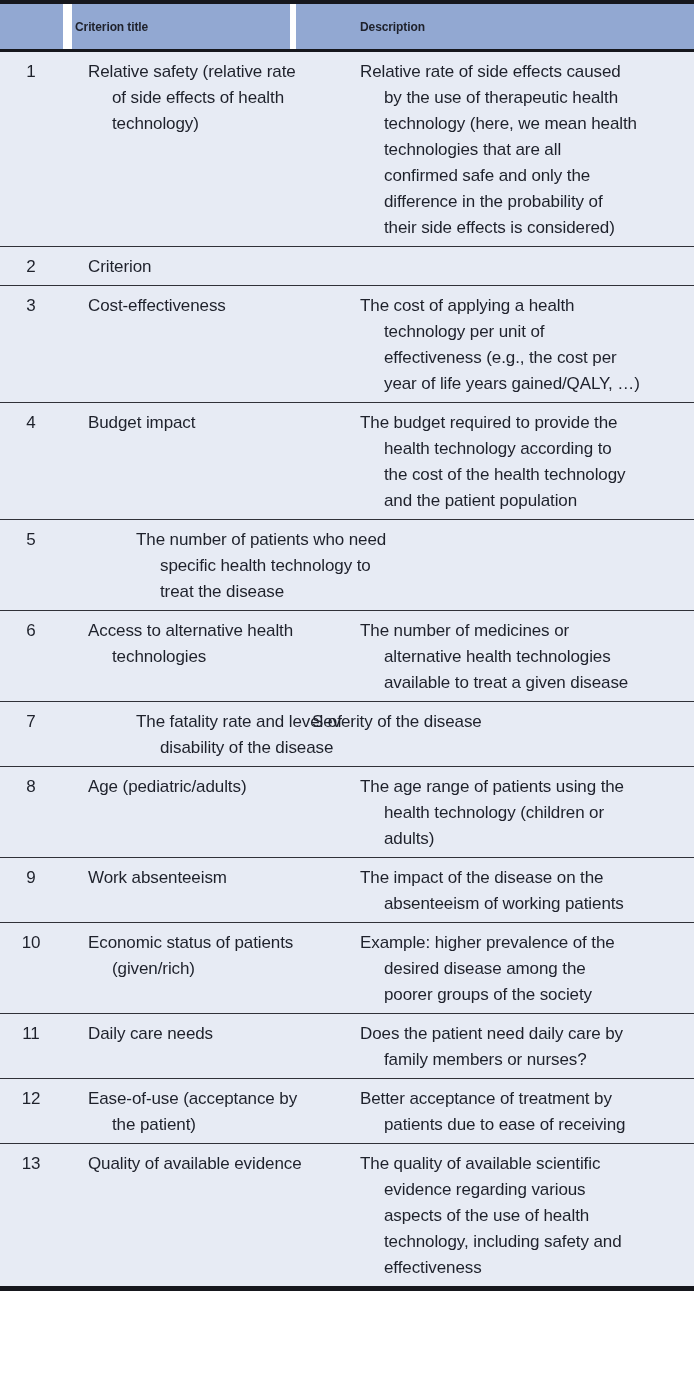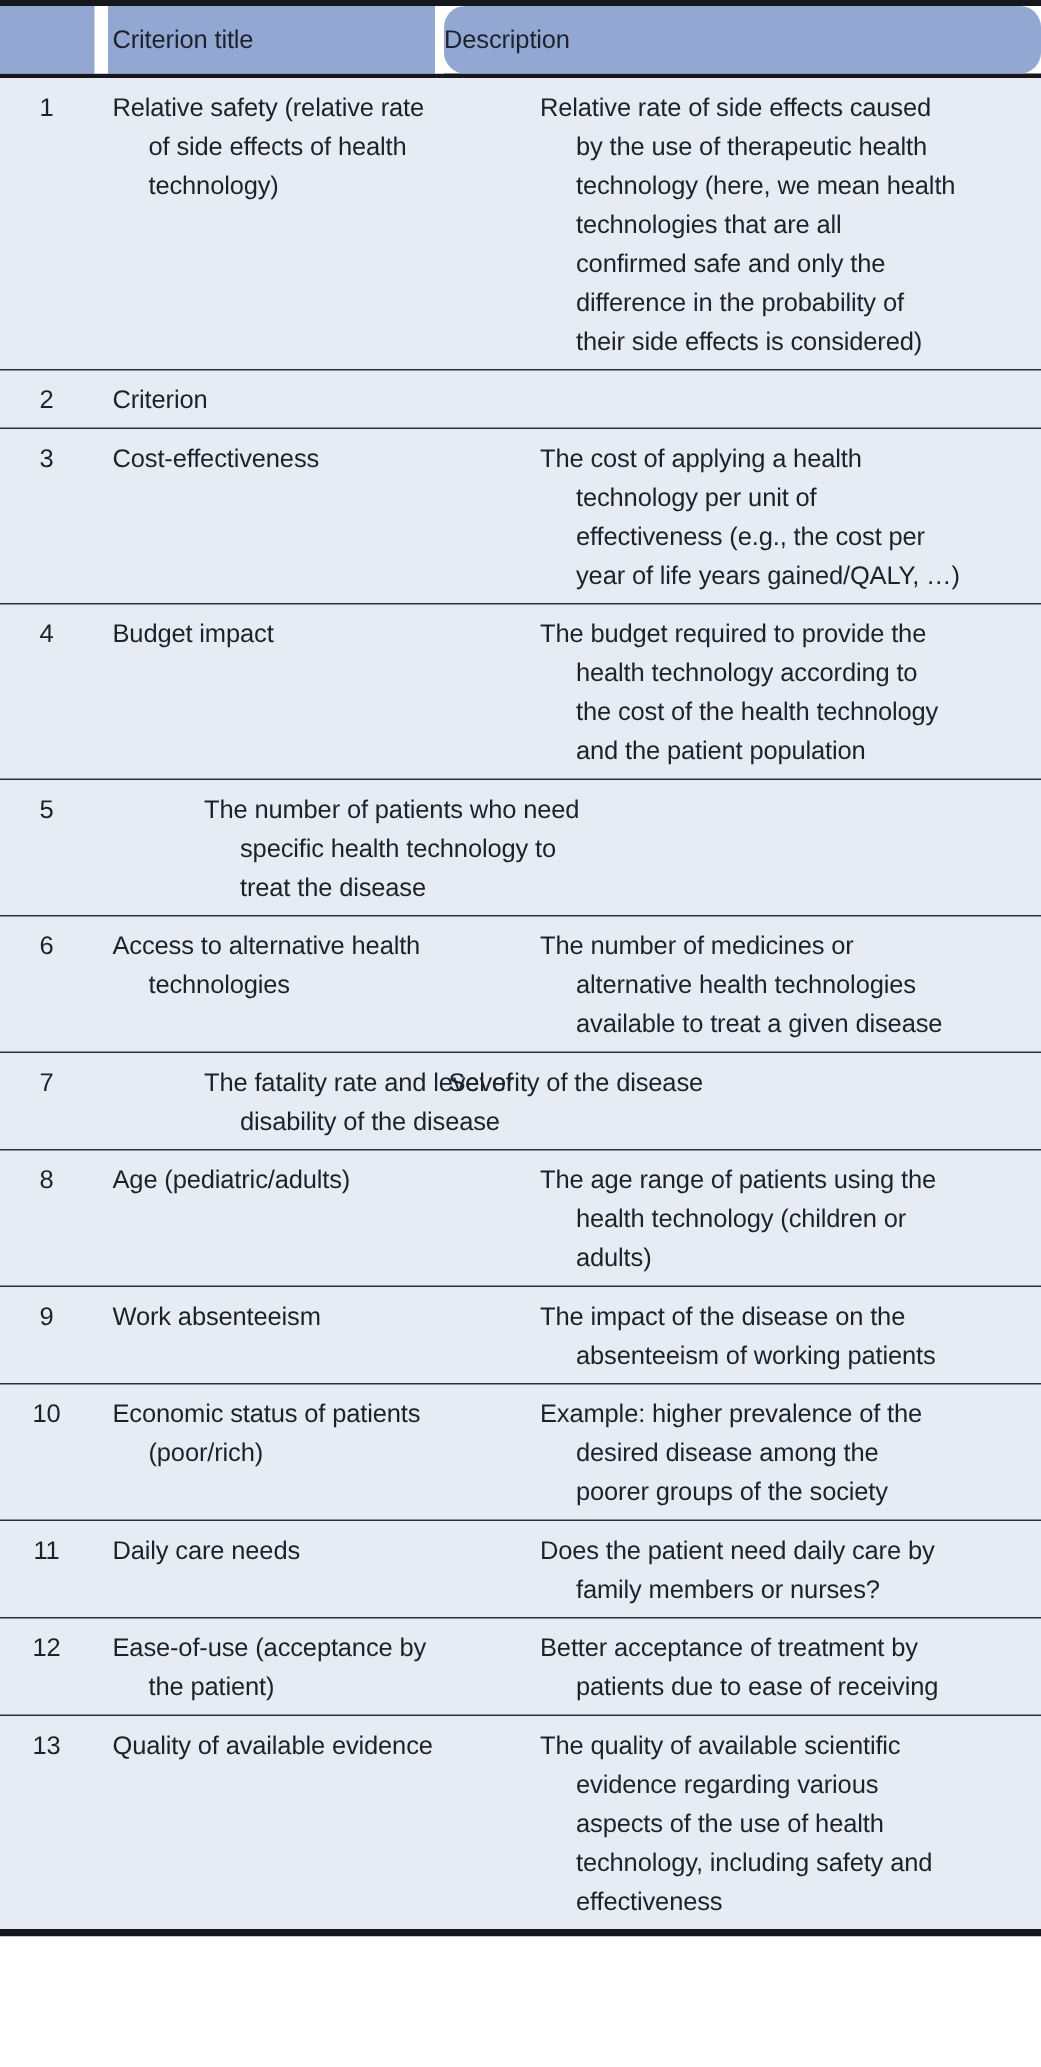--- a/index.html
+++ b/index.html
@@ -25,45 +25,47 @@
     display:grid;
     grid-template-columns:72px 224px 1fr;
     background:#fff;
     border-bottom:3px solid var(--rule-dark);
   }
   .hcell{
     background:var(--header-bg);
     height:45px;
     display:flex;
     align-items:center;
-    font-size:17px;
+    font-size:12px;
+    font-weight:bold;
   }
   .hcell.h-num{border-right:9px solid #fff;}
   .hcell.h-title{border-right:6px solid #fff;padding-left:3px;}
-  .hcell.h-desc{border-radius:14px;}
+  .hcell.h-desc{padding-left:64px;}
   .tbody{background:var(--row-bg);}
   .brow{
     display:grid;
     grid-template-columns:72px 224px 1fr;
     background:var(--row-bg);
     padding:7px 0 5px;
   }
   .brow + .brow{border-top:1.5px solid var(--rule-light);}
   .cell{
     font-size:17px;
     line-height:26px;
   }
   .c-num{
     text-align:center;
     padding-right:10px;
   }
   .c-title{
     white-space:pre;
     padding-left:27px;
     text-indent:-24px;
+    margin-left:13px;
   }
   .c-desc{
     white-space:pre;
     padding-left:88px;
     text-indent:-24px;
   }
 </style>
 </head>
 <body>
 
@@ -148,21 +150,21 @@
     <div class="brow">
       <div class="cell c-num">9</div>
       <div class="cell c-title">Work absenteeism</div>
       <div class="cell c-desc">The impact of the disease on the
 absenteeism of working patients</div>
     </div>
 
     <div class="brow">
       <div class="cell c-num">10</div>
       <div class="cell c-title">Economic status of patients
-(poor/rich)</div>
+(given/rich)</div>
       <div class="cell c-desc">Example: higher prevalence of the
 desired disease among the
 poorer groups of the society</div>
     </div>
 
     <div class="brow">
       <div class="cell c-num">11</div>
       <div class="cell c-title">Daily care needs</div>
       <div class="cell c-desc">Does the patient need daily care by
 family members or nurses?</div>

